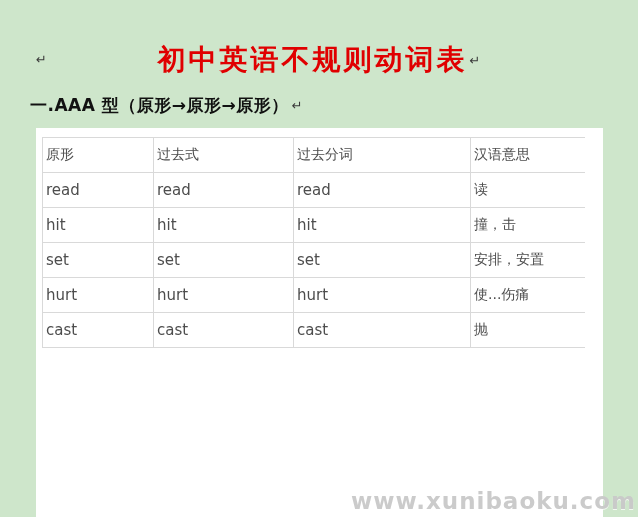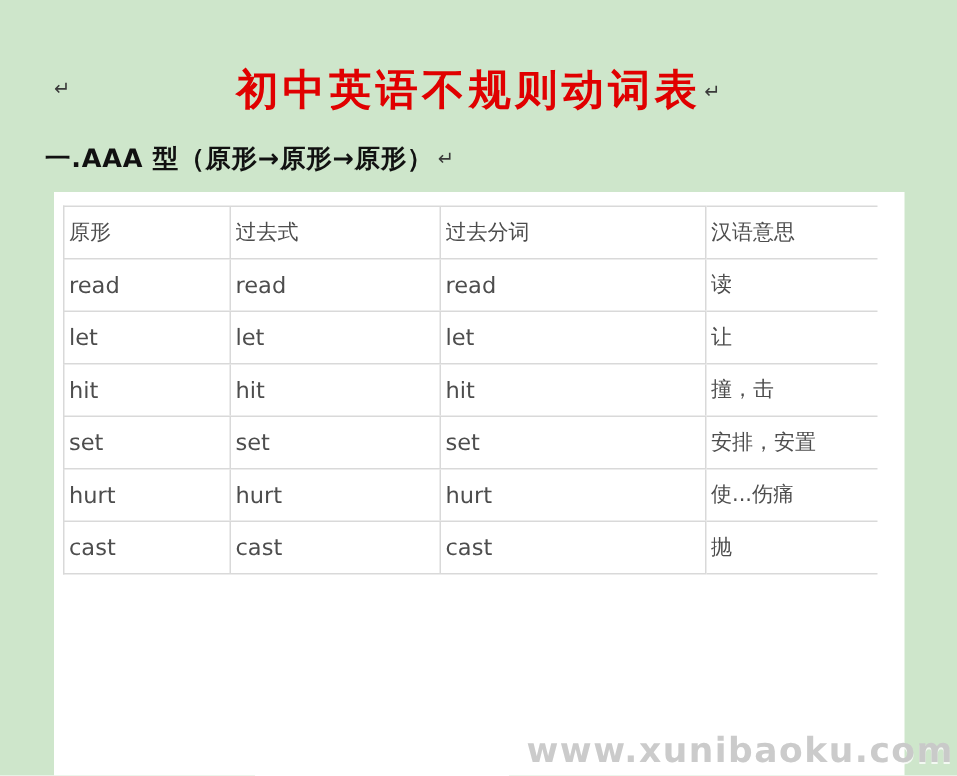--- a/index.html
+++ b/index.html
@@ -127,26 +127,20 @@
           <td class="cn">过去分词</td>
           <td class="cn">汉语意思</td>
         </tr>
         <tr class="">
           <td>read</td>
           <td>read</td>
           <td>read</td>
           <td class="cn">读</td>
         </tr>
         <tr class="">
-          <td>let</td>
-          <td>let</td>
-          <td>let</td>
-          <td class="cn">让</td>
-        </tr>
-        <tr class="">
           <td>hit</td>
           <td>hit</td>
           <td>hit</td>
           <td class="cn">撞，击</td>
         </tr>
         <tr class="">
           <td>set</td>
           <td>set</td>
           <td>set</td>
           <td class="cn">安排，安置</td>

